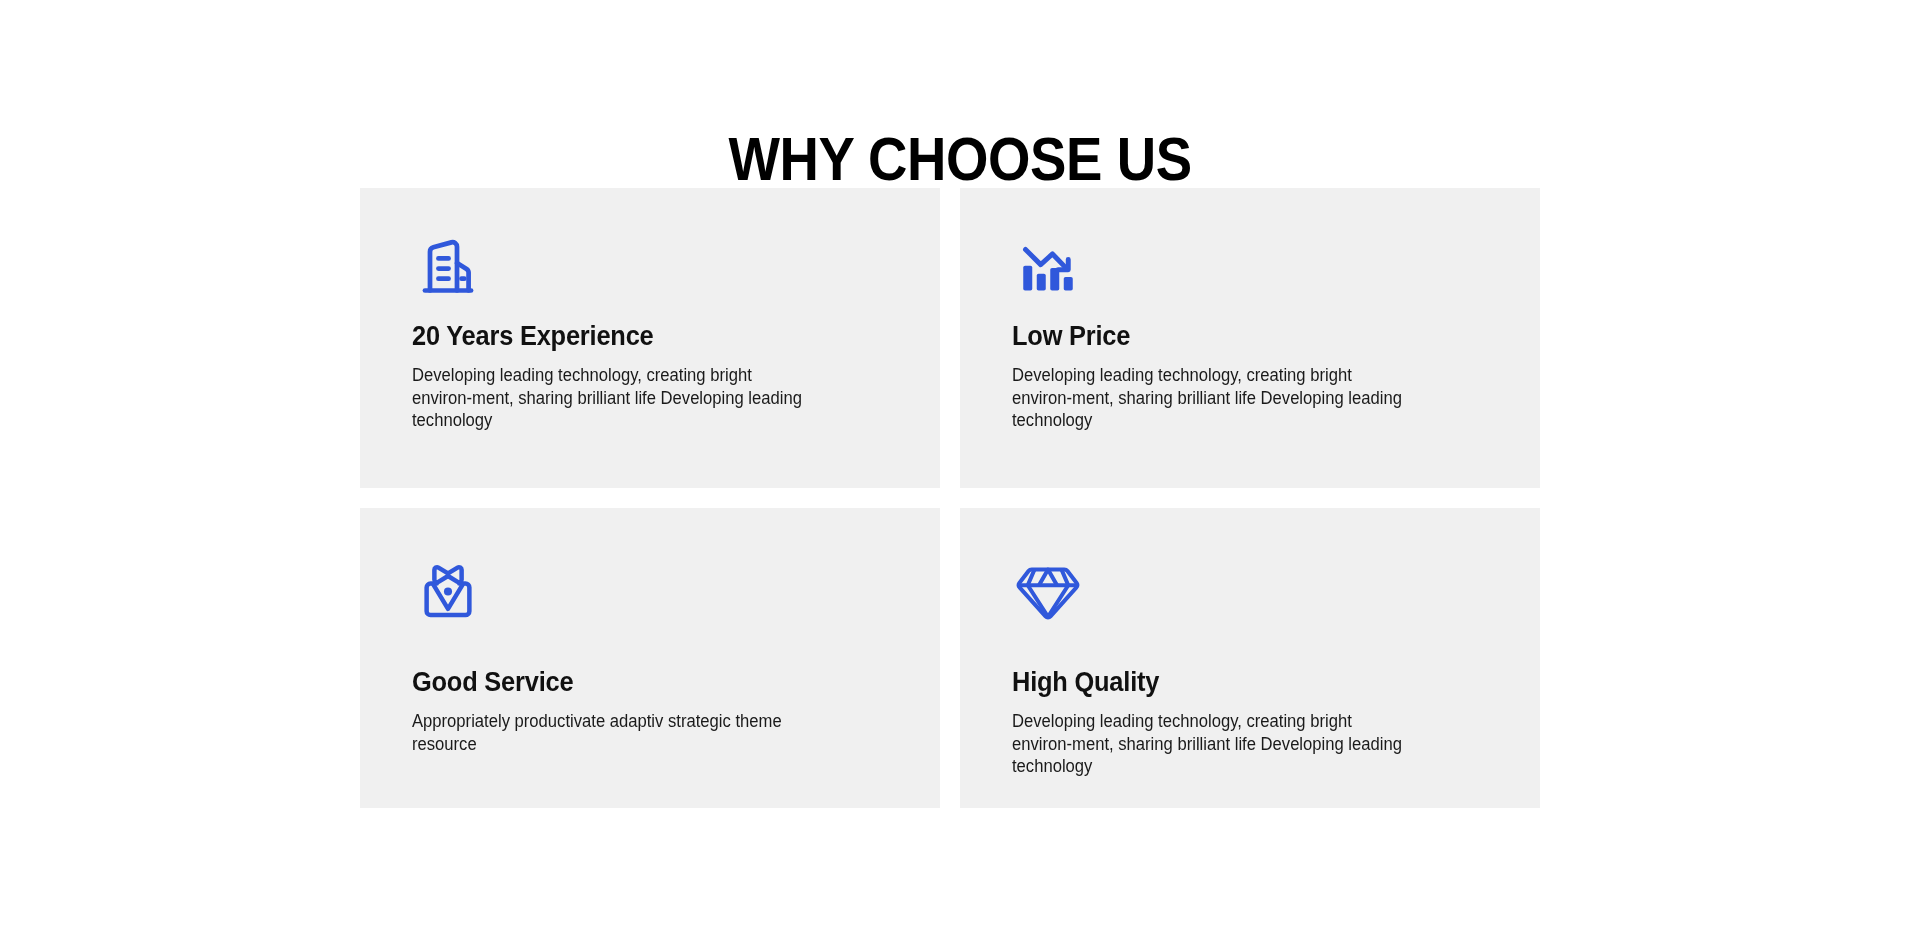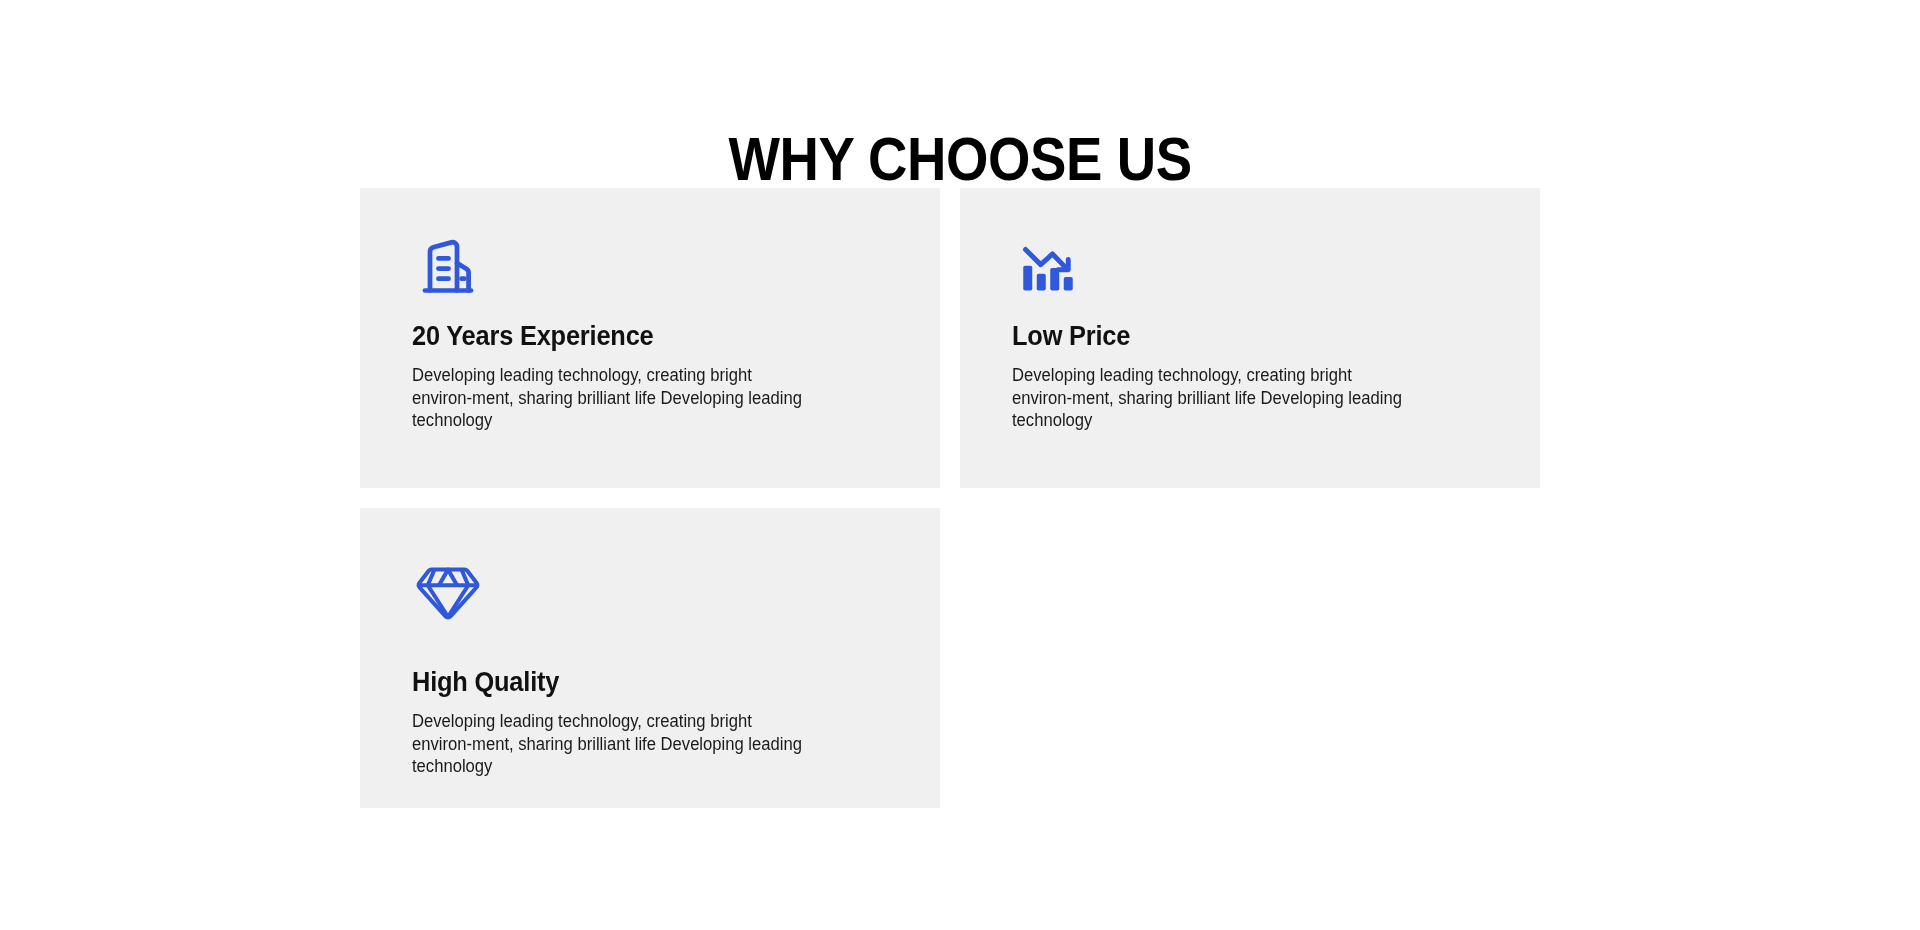--- a/index.html
+++ b/index.html
@@ -126,20 +126,33 @@
           <rect x="10" y="30" width="8" height="22" rx="1.6" fill="#3058db"></rect>
           <rect x="22" y="37" width="8" height="15" rx="1.6" fill="#3058db"></rect>
           <rect x="34" y="32" width="8" height="20" rx="1.6" fill="#3058db"></rect>
           <rect x="46" y="40" width="8" height="12" rx="1.6" fill="#3058db"></rect>
         </svg>
       </span>
       <h2 class="card-title">Low Price</h2>
       <p class="card-desc">Developing leading technology, creating bright environ-ment, sharing brilliant life Developing leading technology</p>
     </div>
 
+    <div class="card row2">
+      <span class="card-icon">
+        <svg viewBox="0 0 64 64" fill="none" xmlns="http://www.w3.org/2000/svg">
+          <path d="M32 15.5l-8.5-5.2c-1.6-1-3.6.2-3.6 2v8.7c0 1.8 2 3 3.6 2L32 17.8" stroke="#3058db" stroke-width="4" stroke-linecap="round" stroke-linejoin="round"></path>
+          <path d="M32 15.5l8.5-5.2c1.6-1 3.6.2 3.6 2v8.7c0 1.8-2 3-3.6 2L32 17.8" stroke="#3058db" stroke-width="4" stroke-linecap="round" stroke-linejoin="round"></path>
+          <path d="M22 24.5h-5.5c-2 0-3.5 1.6-3.5 3.5v21c0 2 1.6 3.5 3.5 3.5h31c2 0 3.5-1.6 3.5-3.5v-21c0-2-1.6-3.5-3.5-3.5H42" stroke="#3058db" stroke-width="4" stroke-linecap="round" stroke-linejoin="round"></path>
+          <path d="M19 25.5L32 47l13-21.5" stroke="#3058db" stroke-width="4" stroke-linecap="round" stroke-linejoin="round"></path>
+          <circle cx="32" cy="31.5" r="3.6" fill="#3058db"></circle>
+        </svg>
+      </span>
+      <h2 class="card-title">Good Service</h2>
+      <p class="card-desc">Appropriately productivate adaptiv strategic theme resource</p>
+    </div>
 
     <div class="card row2">
       <span class="card-icon">
         <svg viewBox="0 0 64 64" fill="none" xmlns="http://www.w3.org/2000/svg">
           <path d="M17.5 12h29c1.1 0 2.1.5 2.8 1.4l8 10.4c1 1.3.9 3.1-.2 4.3L34.2 53.6c-1.2 1.3-3.2 1.3-4.4 0L6.9 28.1c-1.1-1.2-1.2-3-.2-4.3l8-10.4c.7-.9 1.7-1.4 2.8-1.4z" stroke="#3058db" stroke-width="3.6" stroke-linejoin="round"></path>
           <path d="M6 26h52" stroke="#3058db" stroke-width="3.6" stroke-linejoin="round"></path>
           <path d="M20 12l-6 14 18 28" stroke="#3058db" stroke-width="3.6" stroke-linejoin="round"></path>
           <path d="M44 12l6 14-18 28" stroke="#3058db" stroke-width="3.6" stroke-linejoin="round"></path>
           <path d="M24 26l8-14 8 14" stroke="#3058db" stroke-width="3.6" stroke-linejoin="round"></path>
         </svg>

